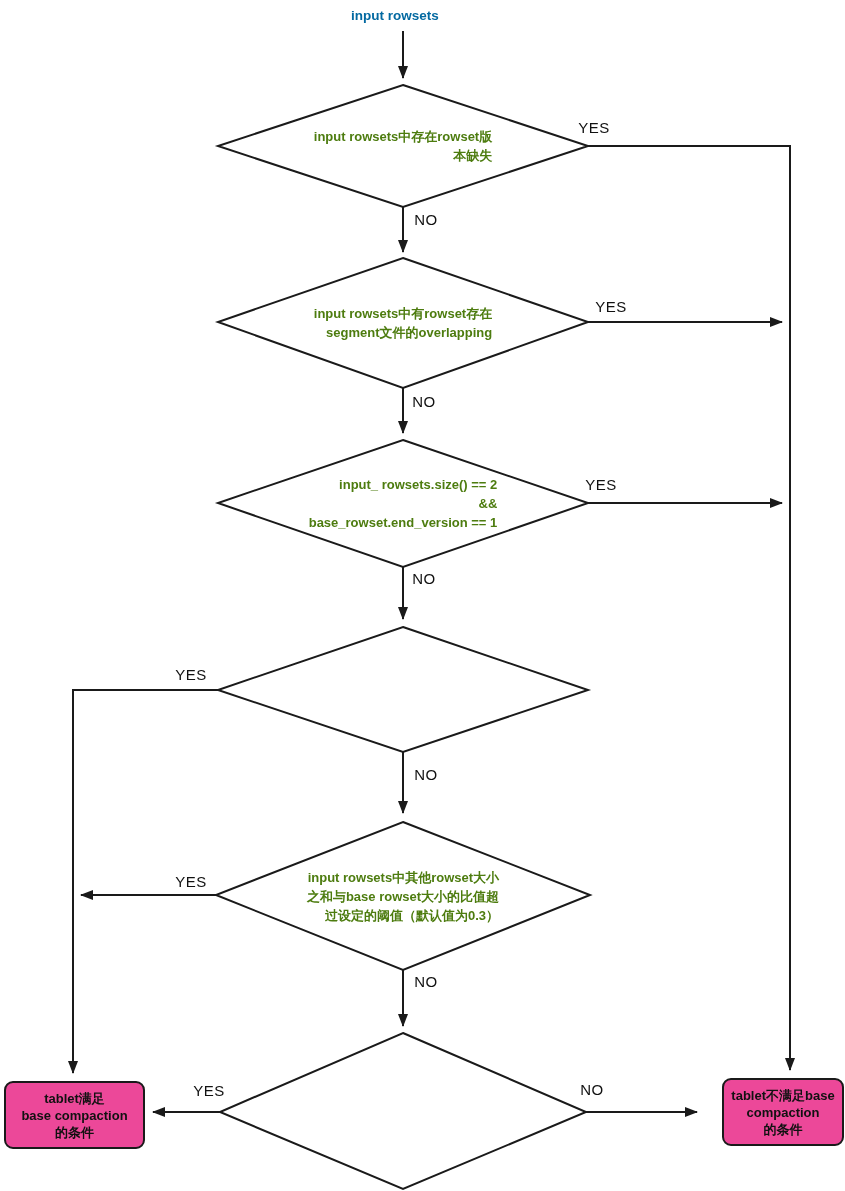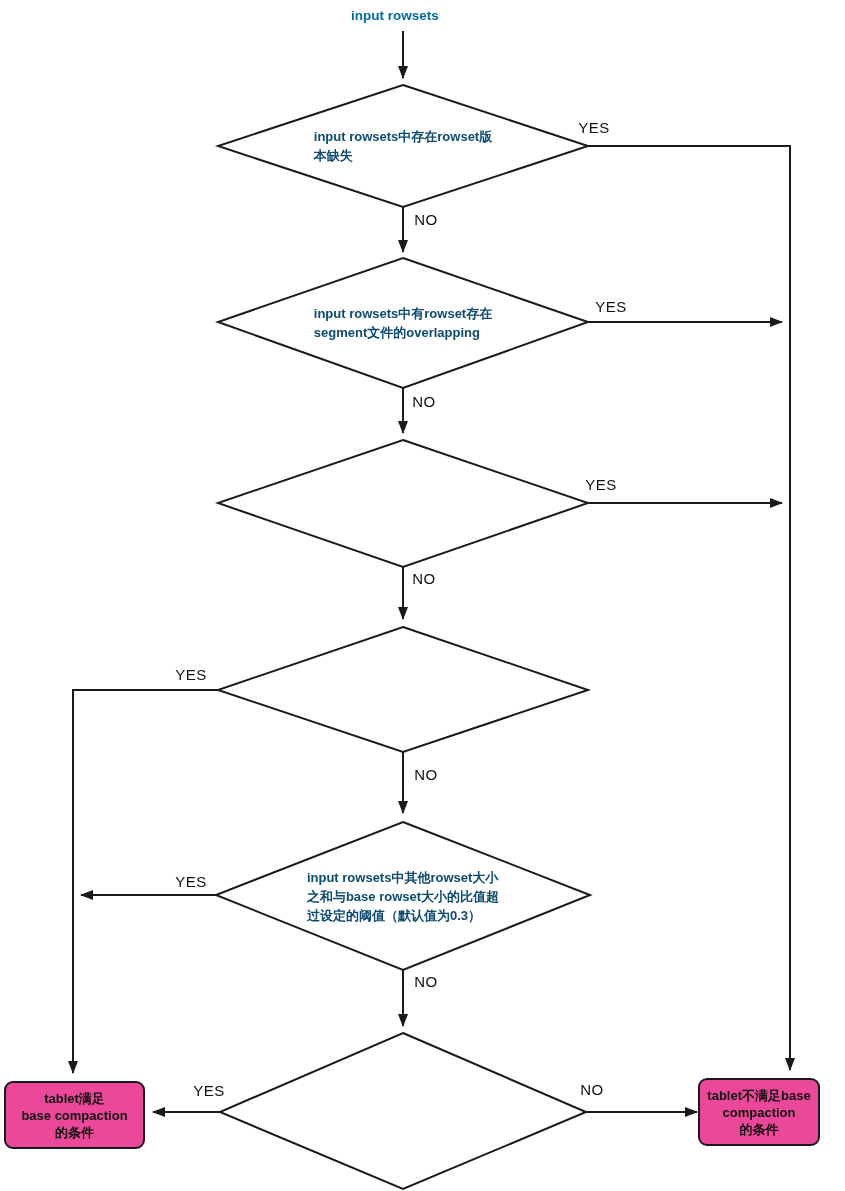--- a/index.html
+++ b/index.html
@@ -5,39 +5,39 @@
   html,body{margin:0;padding:0;background:#ffffff;}
   #stage{
     position:relative;width:845px;height:1191px;background:#ffffff;
     font-family:"Liberation Sans","DejaVu Sans",sans-serif;color:#000;
     overflow:hidden;
   }
   #wires{position:absolute;left:0;top:0;width:845px;height:1191px;}
   .node-label{
     position:absolute;transform:translate(-50%,-50%);
     font-weight:bold;font-size:13px;line-height:19px;
-    text-align:left;white-space:nowrap;color:#0c4a6e;
+    text-align:right;white-space:nowrap;color:#4d7c0f;
   }
   .tag{
     position:absolute;transform:translate(-50%,-50%);
     font-size:15px;font-weight:normal;color:#111;white-space:nowrap;
     letter-spacing:0.5px;
   }
   .title{
     position:absolute;transform:translate(-50%,-50%);
     font-weight:bold;font-size:13.5px;color:#0369a1;white-space:nowrap;
   }
   .terminal{
     position:absolute;box-sizing:border-box;
     border:2px solid #1a1a1a;border-radius:9px;background:#ec4899;
     display:flex;flex-direction:column;justify-content:center;align-items:center;
     font-weight:bold;font-size:13px;line-height:17px;text-align:center;color:#111;
   }
   #box-yes{left:4px;top:1081px;width:141px;height:68px;}
-  #box-no{left:698px;top:1078px;width:122px;height:68px;}
+  #box-no{left:722px;top:1078px;width:122px;height:68px;}
 </style>
 </head>
 <body>
 
 <div id="stage">
 
   <svg id="wires" viewBox="0 0 845 1191" xmlns="http://www.w3.org/2000/svg">
     <defs>
       <marker id="arr" markerWidth="7" markerHeight="6" refX="6" refY="2.5" orient="auto">
         <path d="M0,0 L6.5,2.5 L0,5 Z" fill="#1a1a1a"></path>
@@ -72,20 +72,25 @@
   <div class="title" style="left:395px;top:15px;">input rowsets</div>
 
   <div class="node-label" style="left:403px;top:146px;">
     <div>input rowsets中存在rowset版</div>
     <div>本缺失</div>
   </div>
   <div class="node-label" style="left:403px;top:323px;">
     <div>input rowsets中有rowset存在</div>
     <div>segment文件的overlapping</div>
   </div>
+  <div class="node-label" style="left:403px;top:503px;">
+    <div>input_ rowsets.size() == 2</div>
+    <div>&amp;&amp;</div>
+    <div>base_rowset.end_version == 1</div>
+  </div>
   <div class="node-label" style="left:403px;top:896px;">
     <div>input rowsets中其他rowset大小</div>
     <div>之和与base rowset大小的比值超</div>
     <div>过设定的阈值（默认值为0.3）</div>
   </div>
 
   <div id="box-yes" class="terminal">
     <div>tablet满足</div>
     <div>base compaction</div>
     <div>的条件</div>

